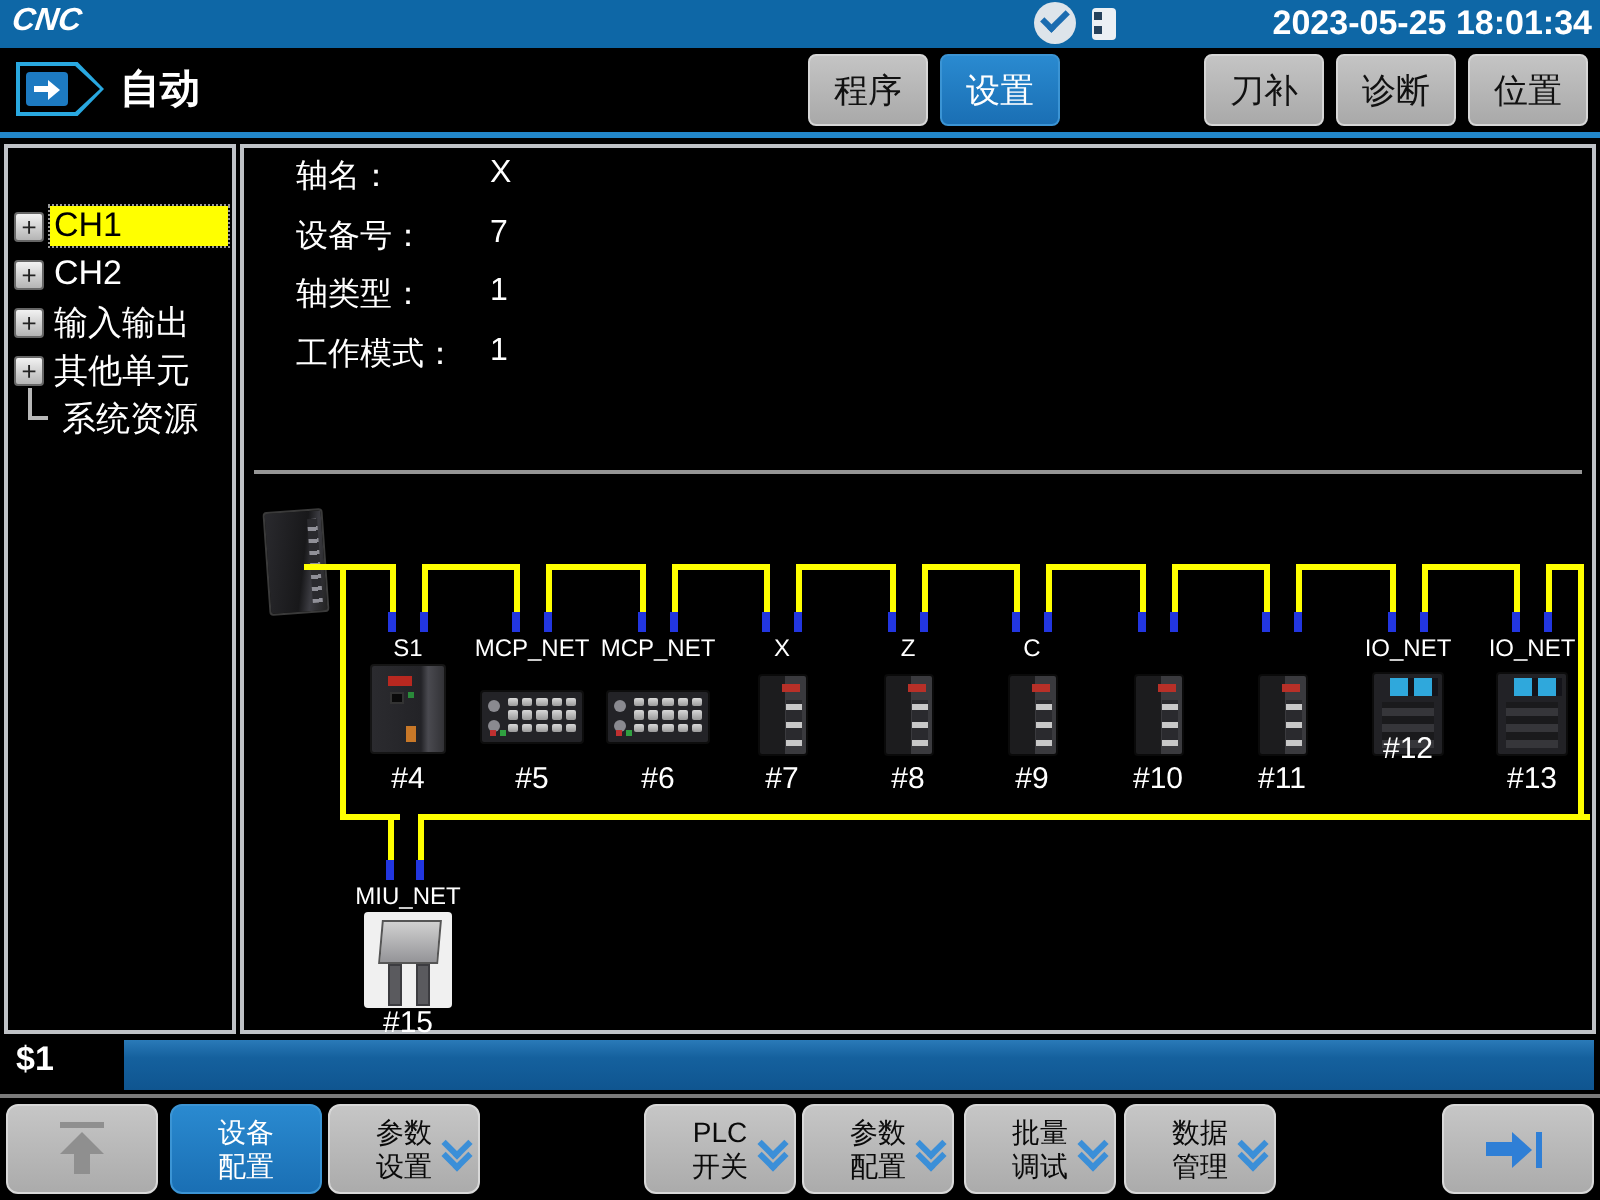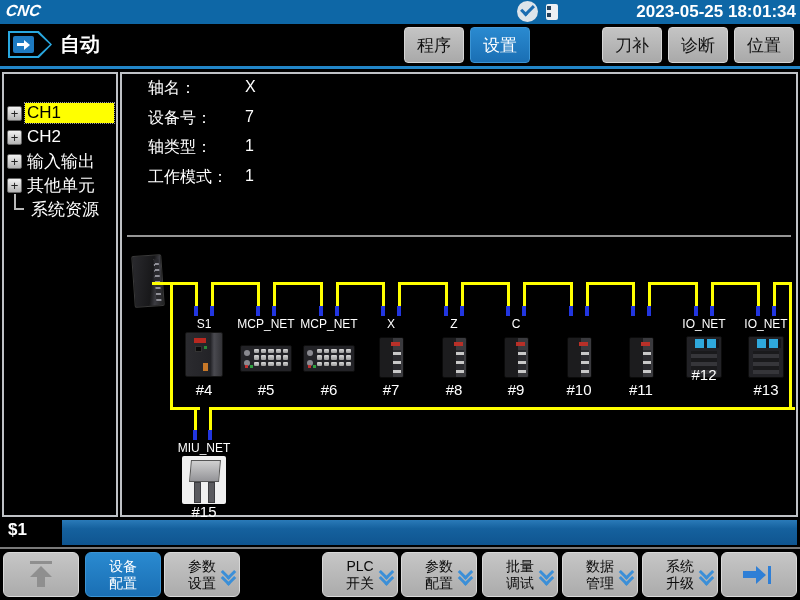--- a/index.html
+++ b/index.html
@@ -387,28 +387,20 @@
       </div>
     </div>
     <div class="softkey" style="left: 562px; width: 76px;">
       <span>数据</span>
       <span>管理</span>
       <div class="chev-wrap">
         <div class="chv"></div>
         <div class="chv"></div>
       </div>
     </div>
-    <div class="softkey" style="left: 642px; width: 76px;">
-      <span>系统</span>
-      <span>升级</span>
-      <div class="chev-wrap">
-        <div class="chv"></div>
-        <div class="chv"></div>
-      </div>
-    </div>
     <div class="softkey" style="left: 721px; width: 76px;">
       <div class="next-icon">
         <div class="nx-stem"></div>
         <div class="nx-tri"></div>
         <div class="nx-bar"></div>
       </div>
     </div>
   </div>
 
 </body></html>

